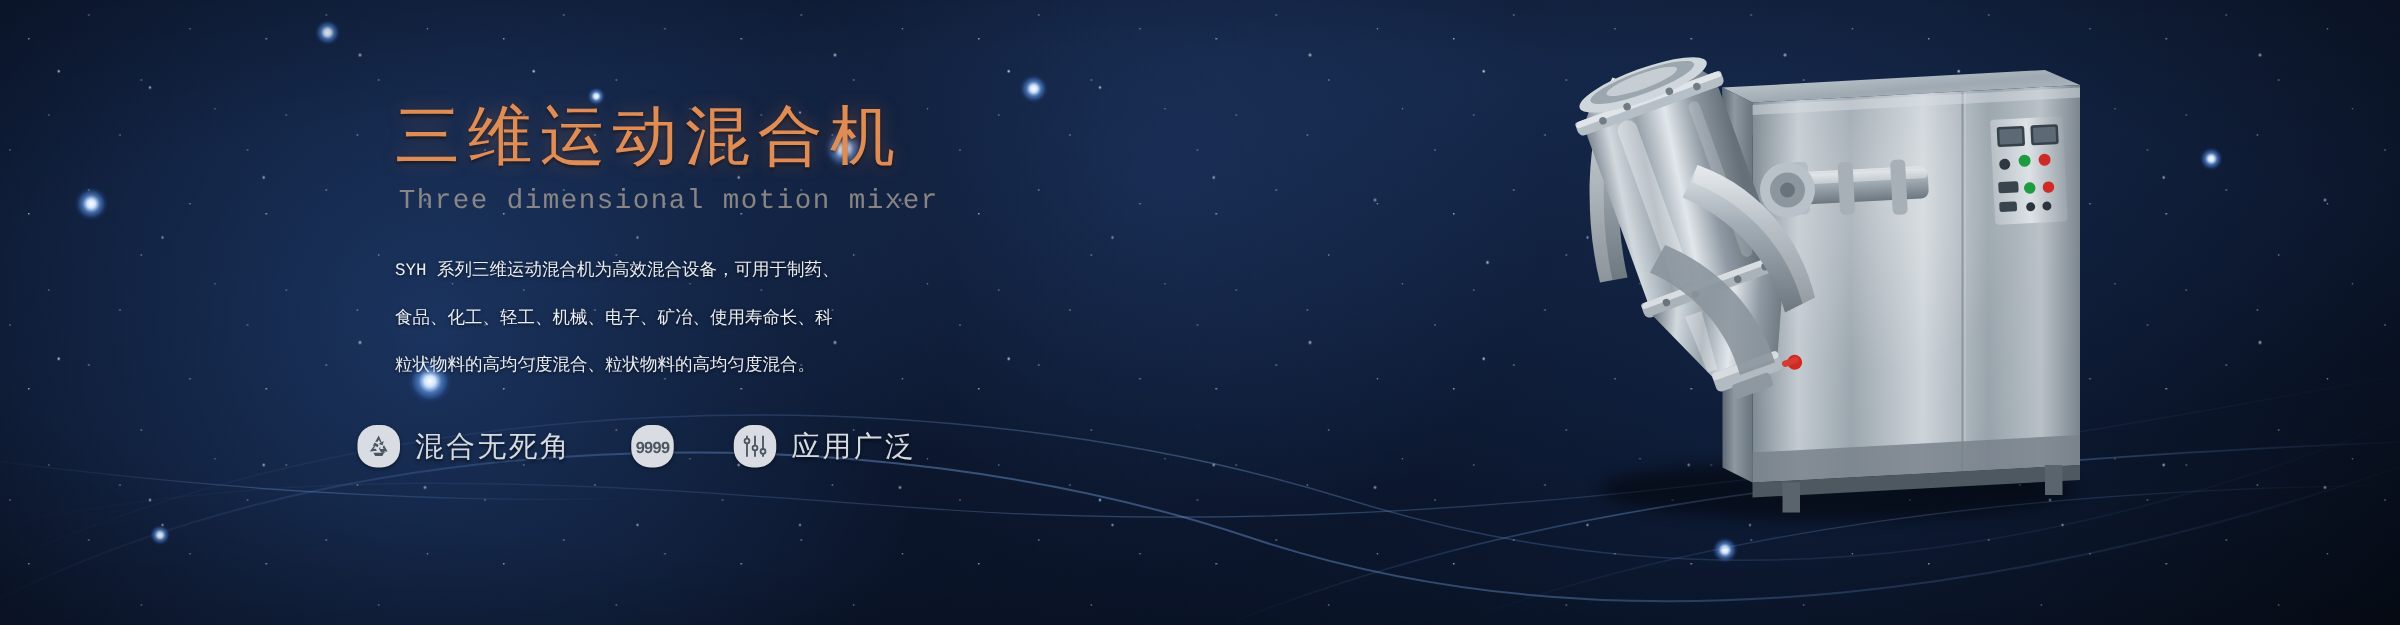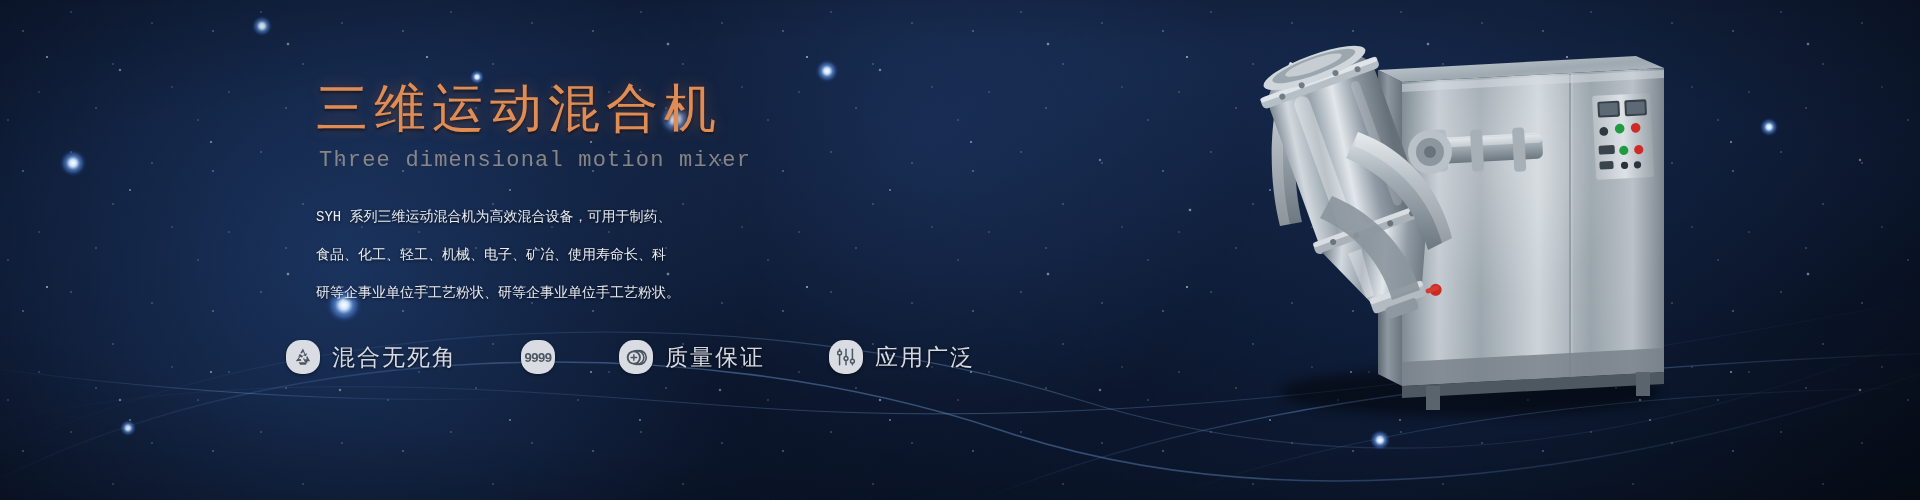--- a/index.html
+++ b/index.html
@@ -126,21 +126,21 @@
   }
   .body-copy p { margin: 0; }
 
   
   .features {
     position: absolute;
     left: 270px;
     top: 340px;
     display: flex;
     align-items: center;
-    gap: 64px;
+    gap: 48px;
   }
   .feature {
     display: flex;
     align-items: center;
     gap: 12px;
   }
   .feature-icon {
     width: 34px; height: 34px;
     border-radius: 15px;
     background: #d9dde3;
@@ -368,21 +368,21 @@
 
   <div class="content">
 
     <div class="headline">三维运动混合机</div>
 
     <div class="subhead">Three dimensional motion mixer</div>
 
     <div class="body-copy">
       <p>SYH 系列三维运动混合机为高效混合设备，可用于制药、</p>
       <p>食品、化工、轻工、机械、电子、矿冶、使用寿命长、科</p>
-      <p>研等企事业单位手工艺粉状、研等企事业单位手工艺粉状。</p>
+      <p>粒状物料的高均匀度混合、粒状物料的高均匀度混合。</p>
     </div>
 
     <div class="features">
 
       <div class="feature">
         <span class="feature-icon">
           <svg width="22" height="22" viewBox="0 0 24 24" fill="#4c5560">
             <path d="M12 2.6 8.9 8h2.2l.9-1.6L13.7 9l-1.9 1.1 3.6 1 1-3.6-1.9 1.1-2.5-6z"></path>
             <path d="M4.1 16.6 10.4 16l-1.1-1.9-1.8.2 1.5-2.6 1.9 1.1 1.1-1.9-3.6-2.1-1.8 3.2 1.9-1.1-4.4 5.7z"></path>
             <path d="M19.6 16.3 16.5 10.9l-1.1 1.9 .9 1.6h-3l0-2.2-1.1 1.9 2.1 3.6 3.7 0-1.9-1.1 3.5 0z"></path>
@@ -391,33 +391,20 @@
         </span>
         <span class="feature-label">混合无死角</span>
       </div>
 
       <div class="feature">
         <span class="feature-icon">
           <span class="num">9999</span>
         </span>
       </div>
 
-      <div class="feature">
-        <span class="feature-icon">
-          <svg width="23" height="23" viewBox="0 0 24 24">
-            <circle cx="15" cy="12" r="7.2" fill="none" stroke="#4c5560" stroke-width="1.7"></circle>
-            <circle cx="12.5" cy="12" r="7.2" fill="none" stroke="#4c5560" stroke-width="1.7"></circle>
-            <circle cx="9.2" cy="12" r="7.4" fill="#4c5560"></circle>
-            <circle cx="9.2" cy="12" r="5.4" fill="#d9dde3"></circle>
-            <rect x="8.5" y="8.4" width="1.5" height="7.2" rx="0.7" fill="#4c5560"></rect>
-            <rect x="5.7" y="11.3" width="7.2" height="1.5" rx="0.7" fill="#4c5560"></rect>
-          </svg>
-        </span>
-        <span class="feature-label">质量保证</span>
-      </div>
 
       <div class="feature">
         <span class="feature-icon">
           <svg width="22" height="22" viewBox="0 0 24 24" stroke="#4c5560" stroke-width="1.6" fill="none" stroke-linecap="round">
             <line x1="5" y1="3.5" x2="5" y2="20.5"></line>
             <line x1="12" y1="3.5" x2="12" y2="20.5"></line>
             <line x1="19" y1="3.5" x2="19" y2="20.5"></line>
             <circle cx="5" cy="7.5" r="2.1" fill="#d9dde3"></circle>
             <circle cx="12" cy="13.5" r="2.1" fill="#d9dde3"></circle>
             <circle cx="19" cy="16.5" r="2.1" fill="#d9dde3"></circle>

